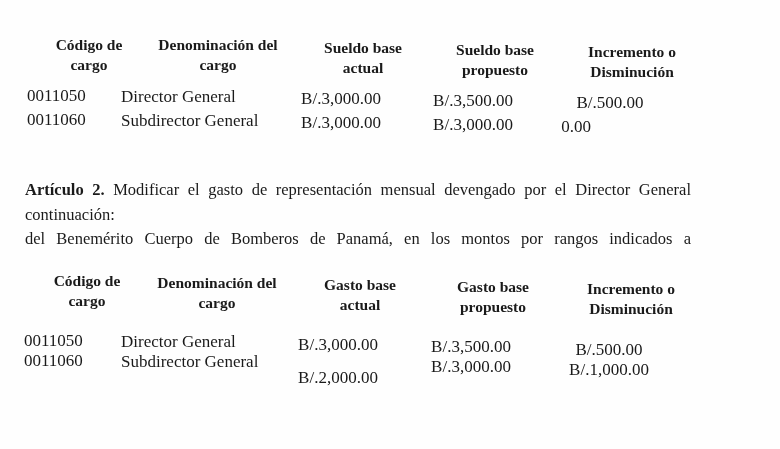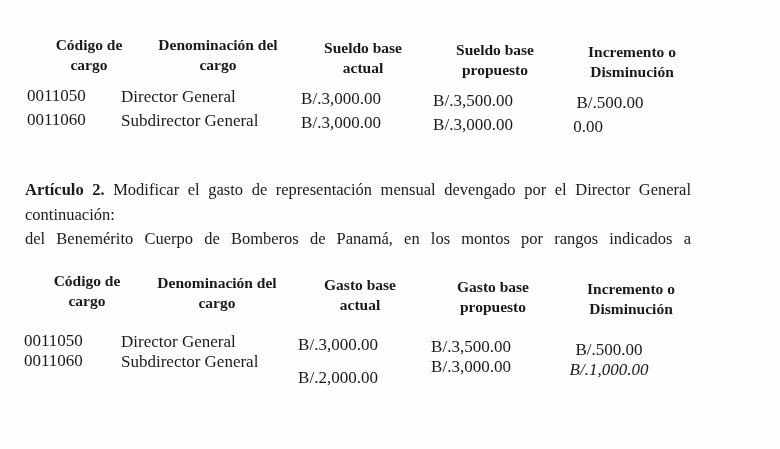--- a/index.html
+++ b/index.html
@@ -90,21 +90,21 @@
       <span class="abs cell center" style="left:341px; top:89px;">B/.3,000.00</span>
       <span class="abs cell center" style="left:473px; top:91px;">B/.3,500.00</span>
       <span class="abs cell center" style="left:610px; top:93px;">B/.500.00</span>
     </div>
 
     <div>
       <span class="abs cell" style="left:27px; top:110px;">0011060</span>
       <span class="abs cell" style="left:121px; top:111px;">Subdirector General</span>
       <span class="abs cell center" style="left:341px; top:113px;">B/.3,000.00</span>
       <span class="abs cell center" style="left:473px; top:115px;">B/.3,000.00</span>
-      <span class="abs cell center" style="left:588px; top:117px;">0.00</span>
+      <span class="abs cell center" style="left:576px; top:117px;">0.00</span>
     </div>
   </div>
 
   <div class="abs para" style="top:178px;">
     <span class="para-line"><b>Artículo 2.</b><span> Modificar el gasto de representación mensual devengado por el Director General</span></span>
     <span class="para-line last">continuación:</span>
     <span class="para-line">del Benemérito Cuerpo de Bomberos de Panamá, en los montos por rangos indicados a</span>
   </div>
 
   <div>
@@ -135,17 +135,17 @@
       <span class="abs cell center" style="left:338px; top:335px;">B/.3,000.00</span>
       <span class="abs cell center" style="left:471px; top:337px;">B/.3,500.00</span>
       <span class="abs cell center" style="left:609px; top:340px;">B/.500.00</span>
     </div>
 
     <div>
       <span class="abs cell" style="left:24px; top:351px;">0011060</span>
       <span class="abs cell" style="left:121px; top:352px;">Subdirector General</span>
       <span class="abs cell center" style="left:338px; top:368px;">B/.2,000.00</span>
       <span class="abs cell center" style="left:471px; top:357px;">B/.3,000.00</span>
-      <span class="abs cell center" style="left:609px; top:360px;font-style:italic;">B/.1,000.00</span>
+      <span class="abs cell center" style="left:609px; top:360px;">B/.1,000.00</span>
     </div>
   </div>
 
 </div>
 
 </body></html>

